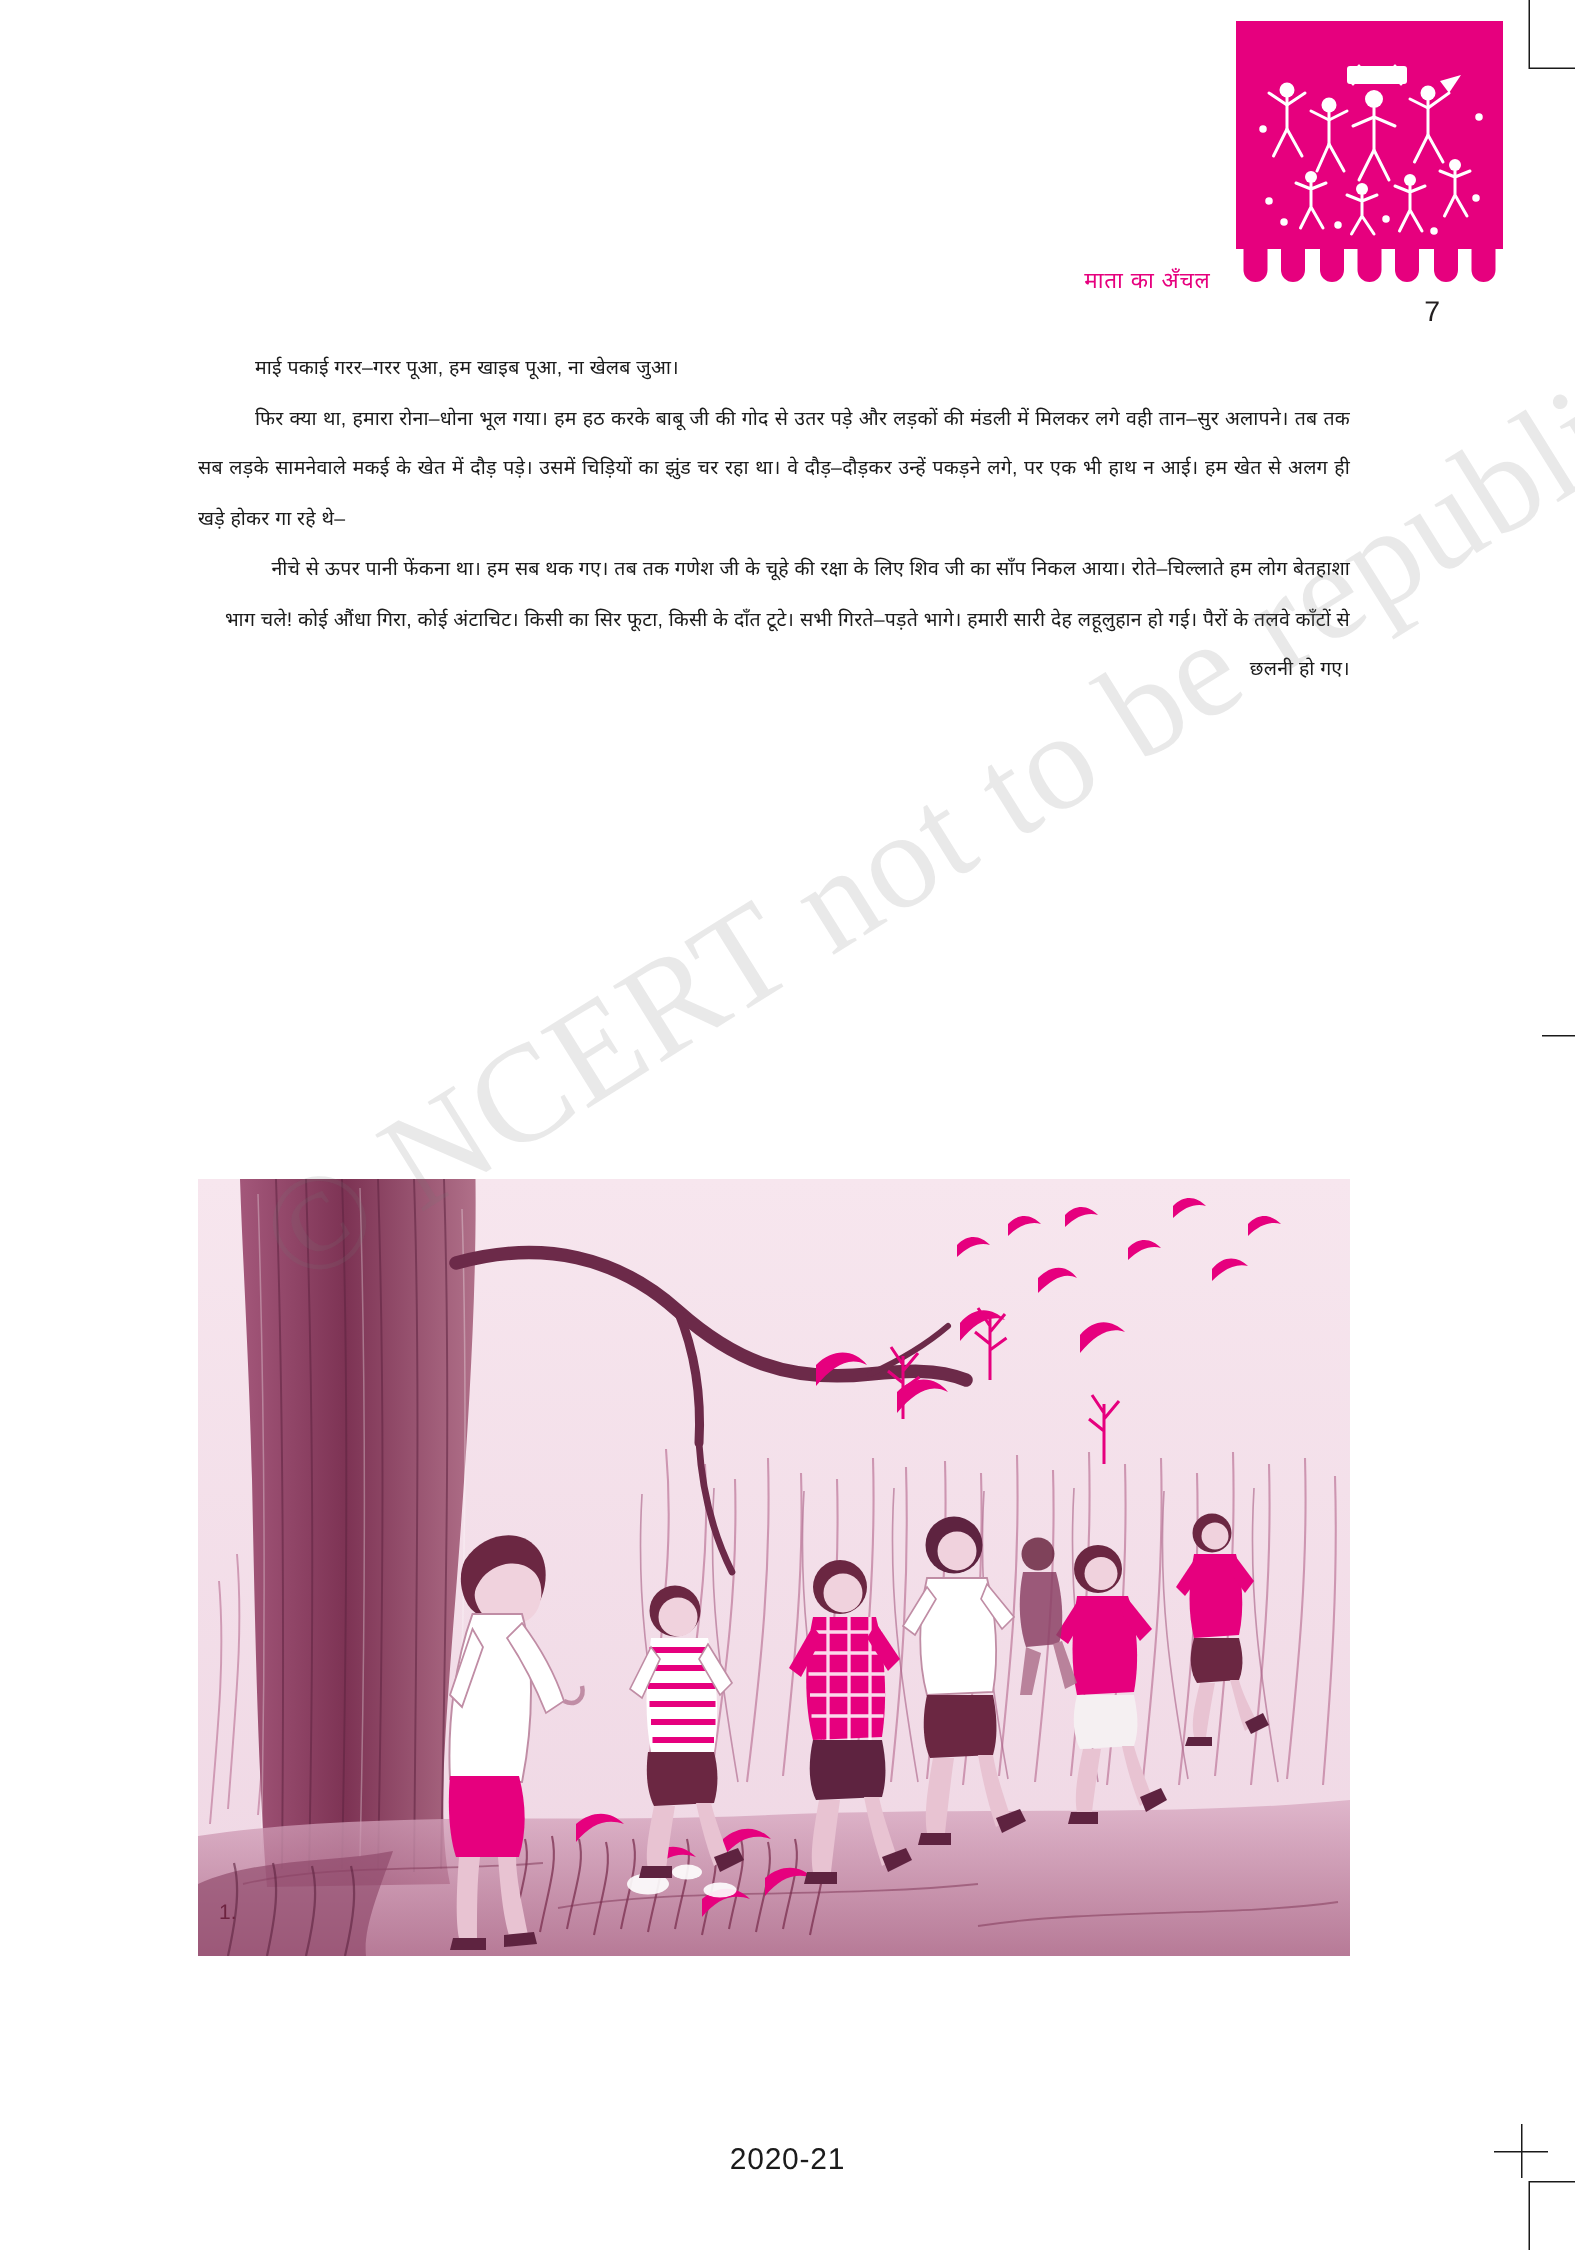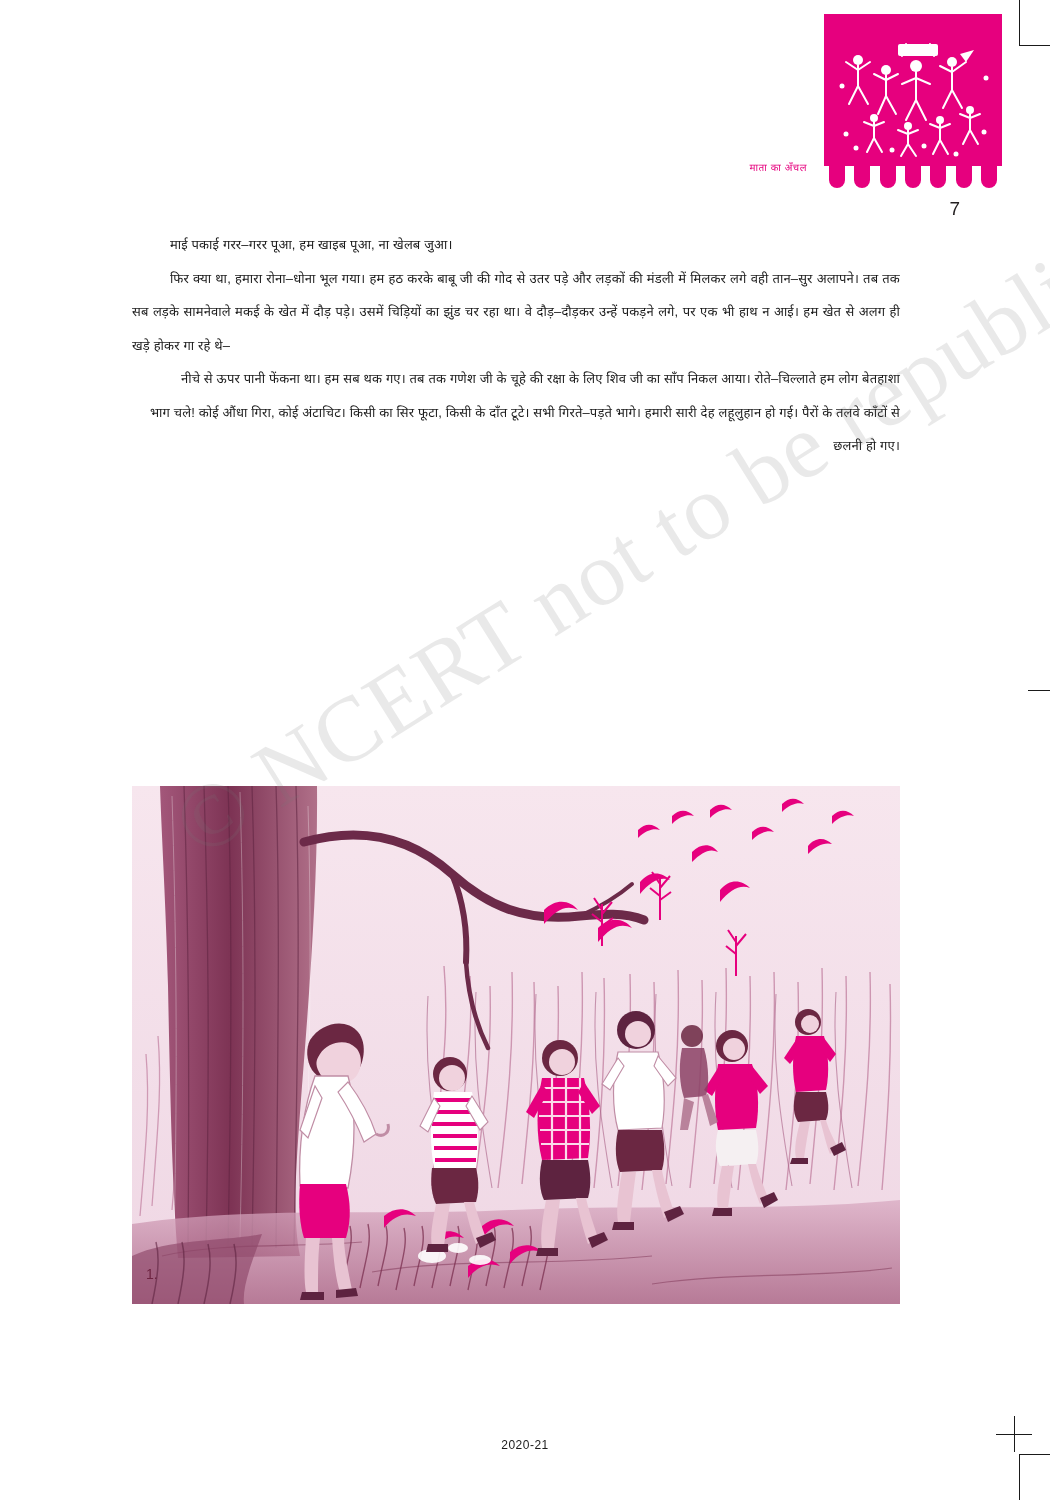--- a/index.html
+++ b/index.html
@@ -66,23 +66,23 @@
     width: 16px;
     height: 26px;
     background: #e6007e;
     border-radius: 0 0 9px 9px;
   }
   .header-art svg { position: absolute; left: 0; top: 0; }
 
   .chapter-title {
     position: absolute;
     right: 243px;
-    top: 160px;
+    top: 176px;
     font-family: "Liberation Sans", sans-serif;
-    font-size: 10px;
+    font-size: 15px;
     color: #e6007e;
     letter-spacing: 0.5px;
     white-space: nowrap;
   }
   .page-number {
     position: absolute;
     right: 90px;
     top: 198px;
     font-family: "Liberation Sans", sans-serif;
     font-size: 19px;
@@ -152,21 +152,21 @@
   }
 
   
   .footer-year {
     position: absolute;
     left: 0;
     right: 0;
     bottom: 48px;
     text-align: center;
     font-family: "Liberation Sans", sans-serif;
-    font-size: 12px;
+    font-size: 20px;
     color: #1b1b1b;
     letter-spacing: 0.5px;
   }
 </style>
 </head>
 <body>
 
 <div class="crop-mark crop-tr-v"></div>
 <div class="crop-mark crop-tr-h"></div>
 <div class="crop-mark crop-mr-dot"></div>

